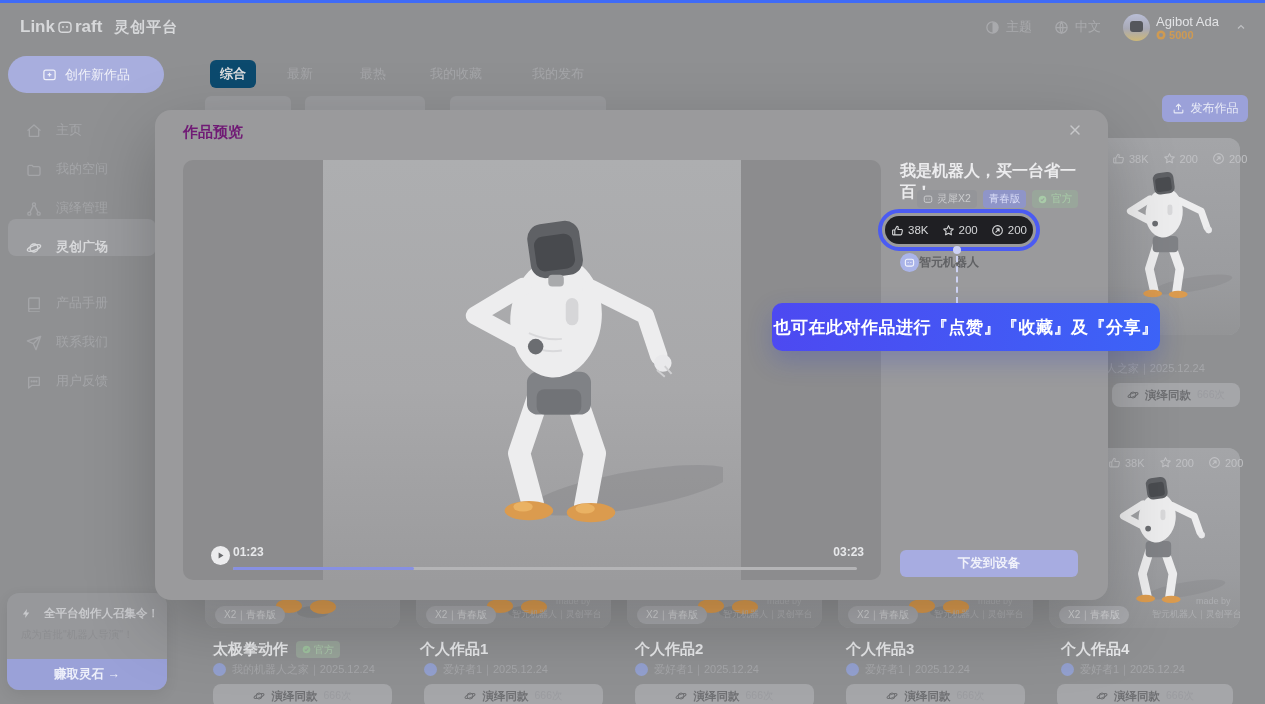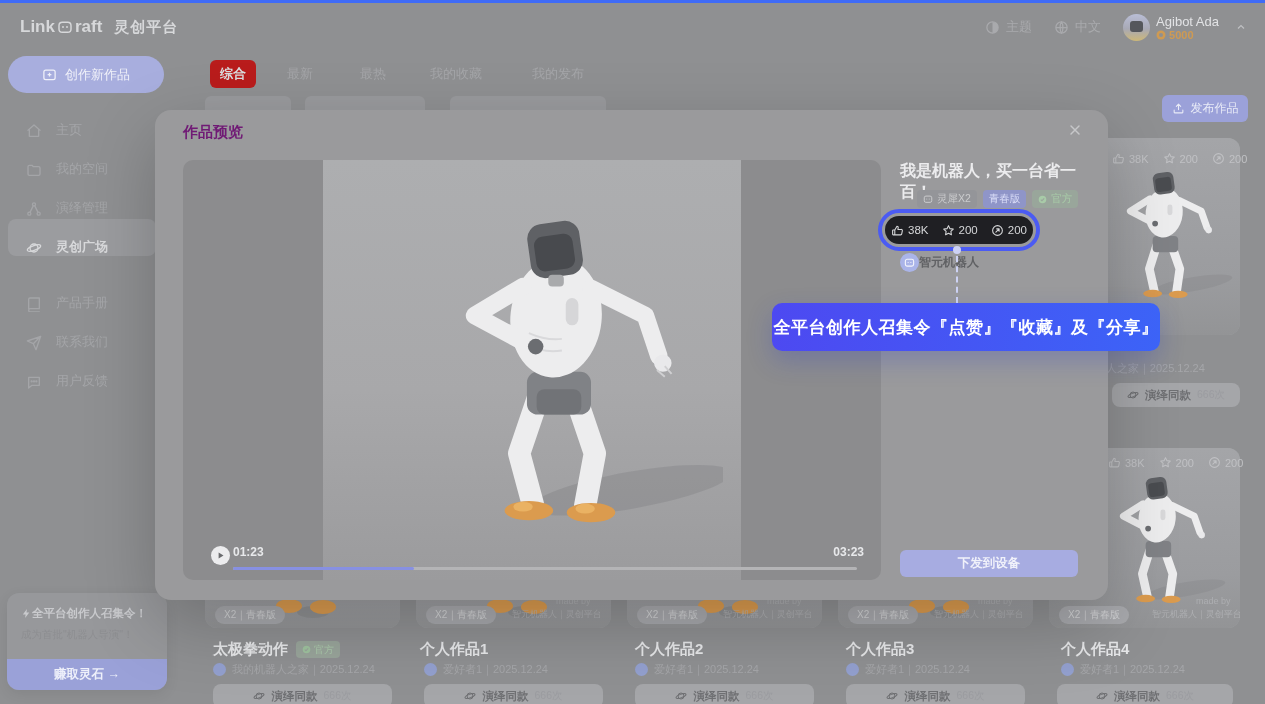--- a/index.html
+++ b/index.html
@@ -22,27 +22,27 @@
   .ucoins{display:flex;align-items:center;gap:3px;color:#cf9a52;font-size:11px;font-weight:bold;}
 
   
   #create-btn{left:8px;top:56px;width:156px;height:37px;border-radius:19px;background:#a8aede;color:#f0f1f9;font-size:13px;display:flex;align-items:center;justify-content:center;gap:8px;z-index:2;}
   .nav{left:0;top:102px;width:172px;z-index:2;}
   .navitem{position:absolute;left:8px;width:148px;height:37px;display:flex;align-items:flex-end;gap:14px;padding-left:18px;color:#a4a5a8;font-size:13px;border-radius:8px;}
   .navitem.active{background:#9b9c9f;color:#d8d9db;font-weight:bold;}
 
   
   #promo{left:7px;top:593px;width:160px;height:97px;border-radius:12px;background:#97989b;z-index:3;overflow:hidden;box-shadow:0 4px 14px rgba(0,0,0,.08);}
-  #promo .t1{display:flex;align-items:center;gap:0;margin:13px 0 0 14px;color:#c9cacd;font-size:11.5px;font-weight:bold;}
+  #promo .t1{display:flex;align-items:center;gap:12px;margin:13px 0 0 14px;color:#c9cacd;font-size:11.5px;font-weight:bold;}
   #promo .t2{margin:7px 0 0 14px;color:#8d8e91;font-size:10.5px;}
   #promo .btn{position:absolute;left:0;bottom:0;width:100%;height:31px;background:#9aa1d8;color:#eef0fa;font-size:12.5px;display:flex;align-items:center;justify-content:center;font-weight:bold;}
 
   
   .tab{position:absolute;top:60px;height:28px;display:flex;align-items:center;justify-content:center;color:#a5a6a9;font-size:13px;z-index:2;padding:0 10px;}
-  .tab.active{background:#b91c1c;border-radius:6px;color:#dadbdd;font-weight:bold;}
+  .tab.active{background:#0c4a6e;border-radius:6px;color:#dadbdd;font-weight:bold;}
   .filterbox{position:absolute;top:96px;height:28px;border-radius:6px;background:#999a9d;z-index:2;}
   #publish-btn{left:1162px;top:95px;width:86px;height:27px;border-radius:6px;background:#9ba1d9;color:#e9ebf7;font-size:12px;display:flex;align-items:center;justify-content:center;gap:6px;z-index:2;}
 
   
   .card-thumb{position:absolute;background:#9da0a2;border-radius:12px;overflow:hidden;}
   .thumb-grad{position:absolute;inset:0;background:linear-gradient(180deg,#a4a5a8 0%,#9b9c9f 70%,#939496 100%);}
   .stats-row{position:absolute;display:flex;gap:14px;color:#c0c1c4;font-size:11px;align-items:center;z-index:2;}
   .stat{display:flex;align-items:center;gap:4px;}
   .thumb-tag{position:absolute;height:18px;border-radius:12px;background:#a8a9ad;color:#d2d3d5;font-size:10px;display:flex;align-items:center;padding:0 9px;z-index:2;}
   .wm1{position:absolute;color:#adaeb1;font-size:9px;z-index:2;}
@@ -626,14 +626,14 @@
               <circle cx="12" cy="12" r="9"></circle>
               <path d="M9 15l6-6M10.5 9H15v4.5"></path>
             </svg>
           </span>
           <span>200</span>
         </span>
     </div>
   </div>
   <div class="abs" id="conn-dot"></div>
   <div class="abs" id="conn-line"></div>
-  <div class="abs" id="tooltip">全平台创作人召集令『点赞』『收藏』及『分享』</div>
+  <div class="abs" id="tooltip">也可在此对作品进行『点赞』『收藏』及『分享』</div>
 </div>
 
 </body></html>

